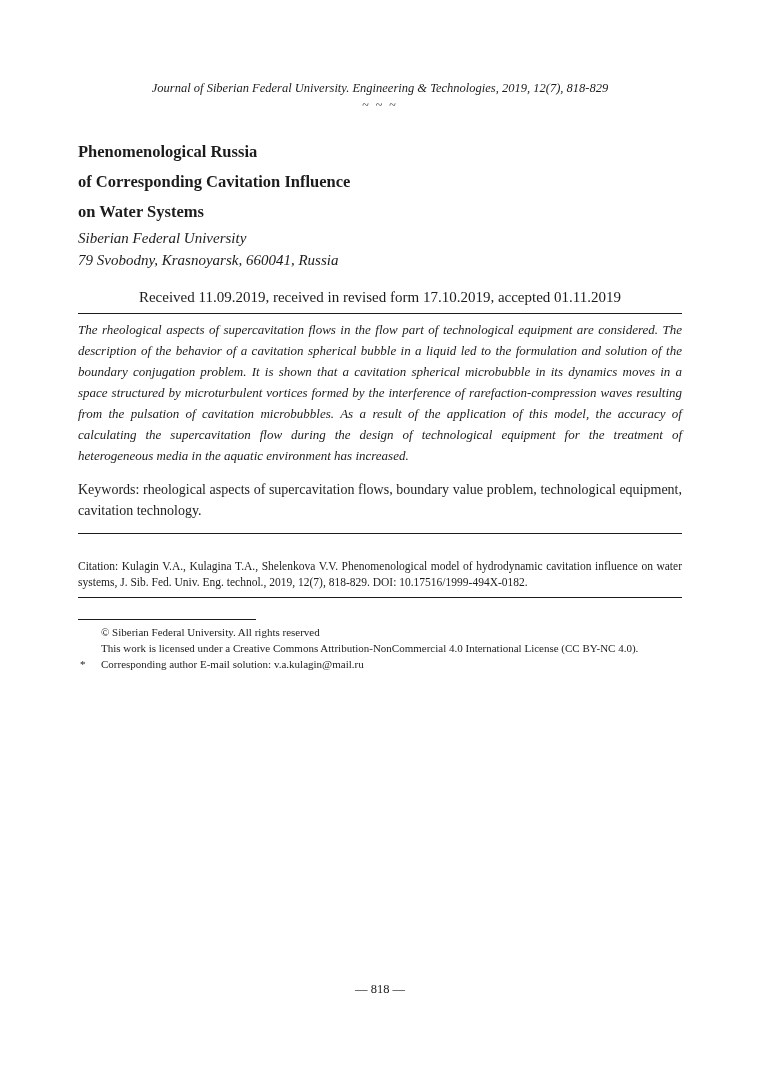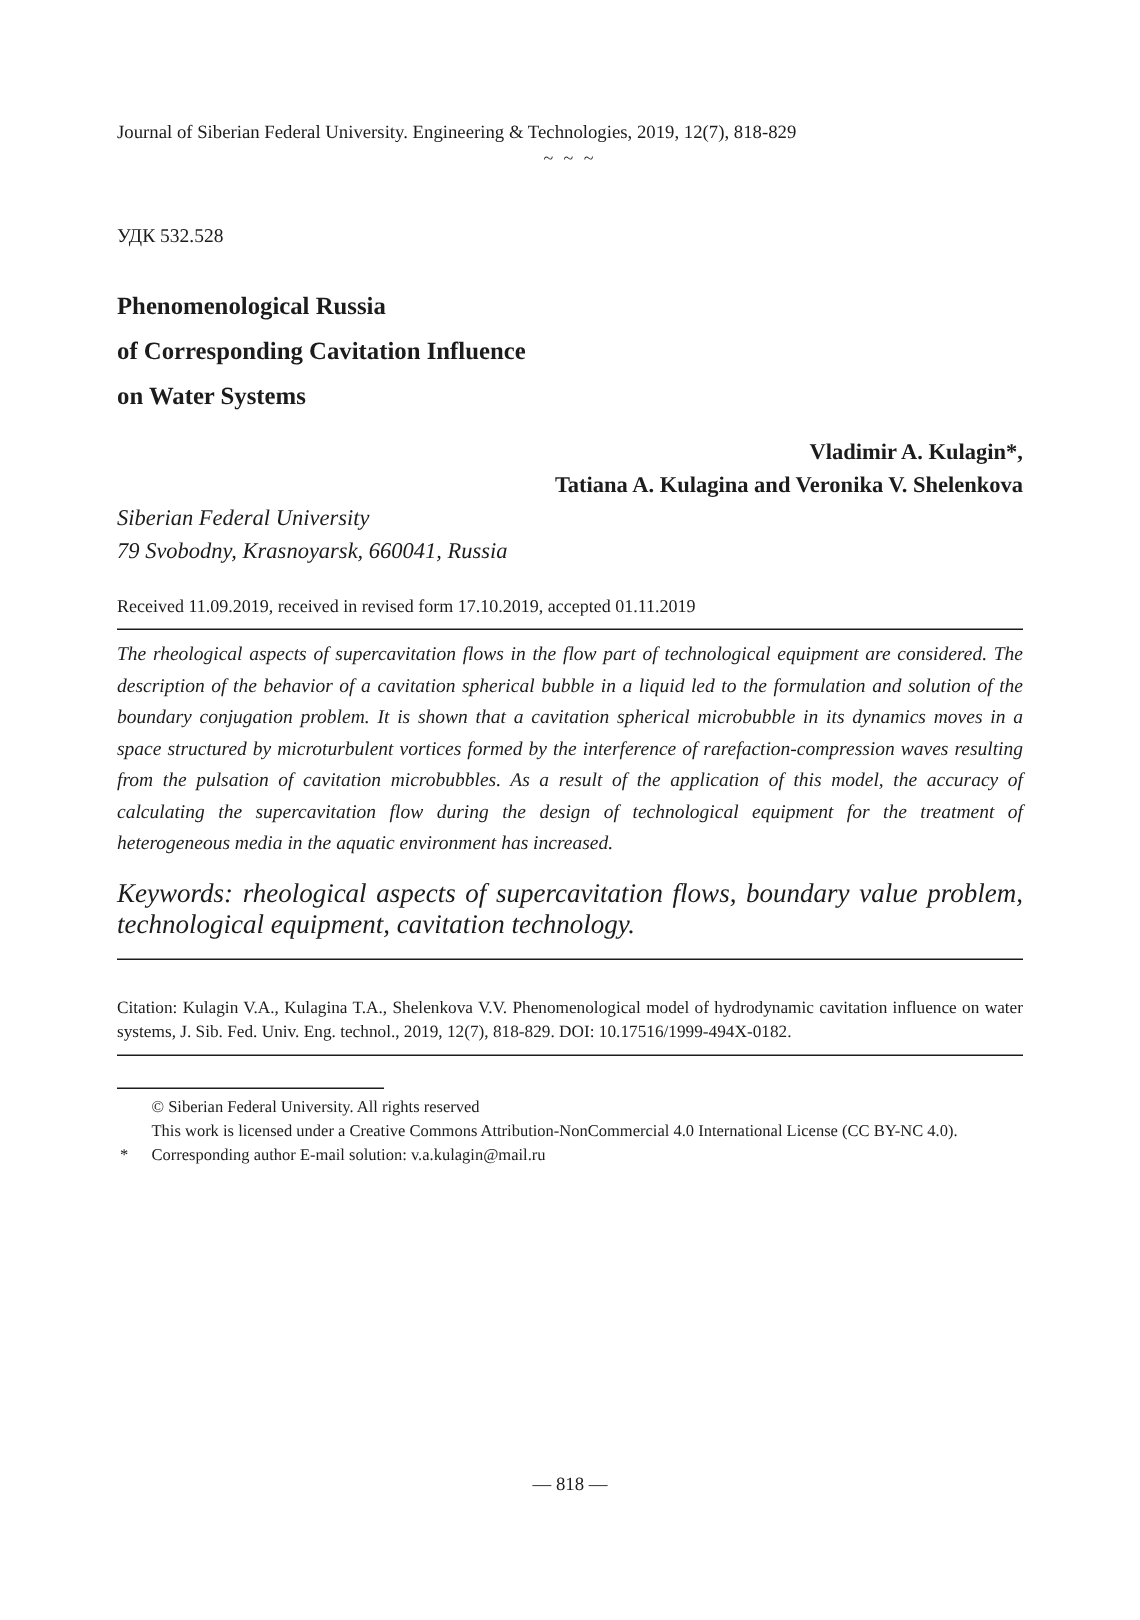--- a/index.html
+++ b/index.html
@@ -18,22 +18,24 @@
     box-sizing: border-box;
   }
   .content {
     position: absolute;
     left: 78px;
     right: 78px;
     top: 0;
   }
   .journal-header {
     margin-top: 80px;
+    text-align: center;
     font-size: 12.5px;
     line-height: 16px;
+    font-style: italic;
   }
   .tilde-sep {
     text-align: center;
     font-size: 12px;
     letter-spacing: 2px;
     margin-top: 2px;
     color: #2a2a2a;
   }
   .udc {
     margin-top: 36px;
@@ -52,40 +54,40 @@
     font-weight: bold;
     line-height: 22px;
   }
   .affiliation {
     font-style: italic;
     font-size: 15px;
     line-height: 22px;
   }
   .received {
     margin-top: 18px;
-    font-size: 12px;
+    text-align: center;
+    font-size: 15px;
   }
   .rule {
     border: none;
     border-top: 1.5px solid #1c1c1c;
     margin: 0;
   }
   .rule-top { margin-top: 7px; }
   .abstract {
     margin-top: 5px;
     font-style: italic;
     font-size: 13px;
     line-height: 21px;
     text-align: justify;
   }
   .keywords {
     margin-top: 12px;
     margin-bottom: 12px;
-    font-style: italic;
-    font-size: 18px;
+    font-size: 14px;
     line-height: 21px;
     text-align: justify;
   }
   .citation {
     margin-top: 24px;
     margin-bottom: 7px;
     font-size: 11.5px;
     line-height: 16px;
     text-align: justify;
   }
@@ -120,32 +122,27 @@
 </style>
 </head>
 <body>
 
 <div class="page">
   <div class="content">
 
     <div class="journal-header">Journal of Siberian Federal University. Engineering &amp; Technologies, 2019, 12(7), 818-829</div>
     <div class="tilde-sep">~ ~ ~</div>
 
-    <div class="udc">УДК 532.528</div>
 
     <div class="article-title">
       <div>Phenomenological Russia</div>
       <div>of Corresponding Cavitation Influence</div>
       <div>on Water Systems</div>
     </div>
 
-    <div class="authors">
-      <div>Vladimir A. Kulagin*,</div>
-      <div>Tatiana A. Kulagina and Veronika V. Shelenkova</div>
-    </div>
 
     <div class="affiliation">
       <div>Siberian Federal University</div>
       <div>79 Svobodny, Krasnoyarsk, 660041, Russia</div>
     </div>
 
     <div class="received">Received 11.09.2019, received in revised form 17.10.2019, accepted 01.11.2019</div>
 
     <hr class="rule rule-top">
 

